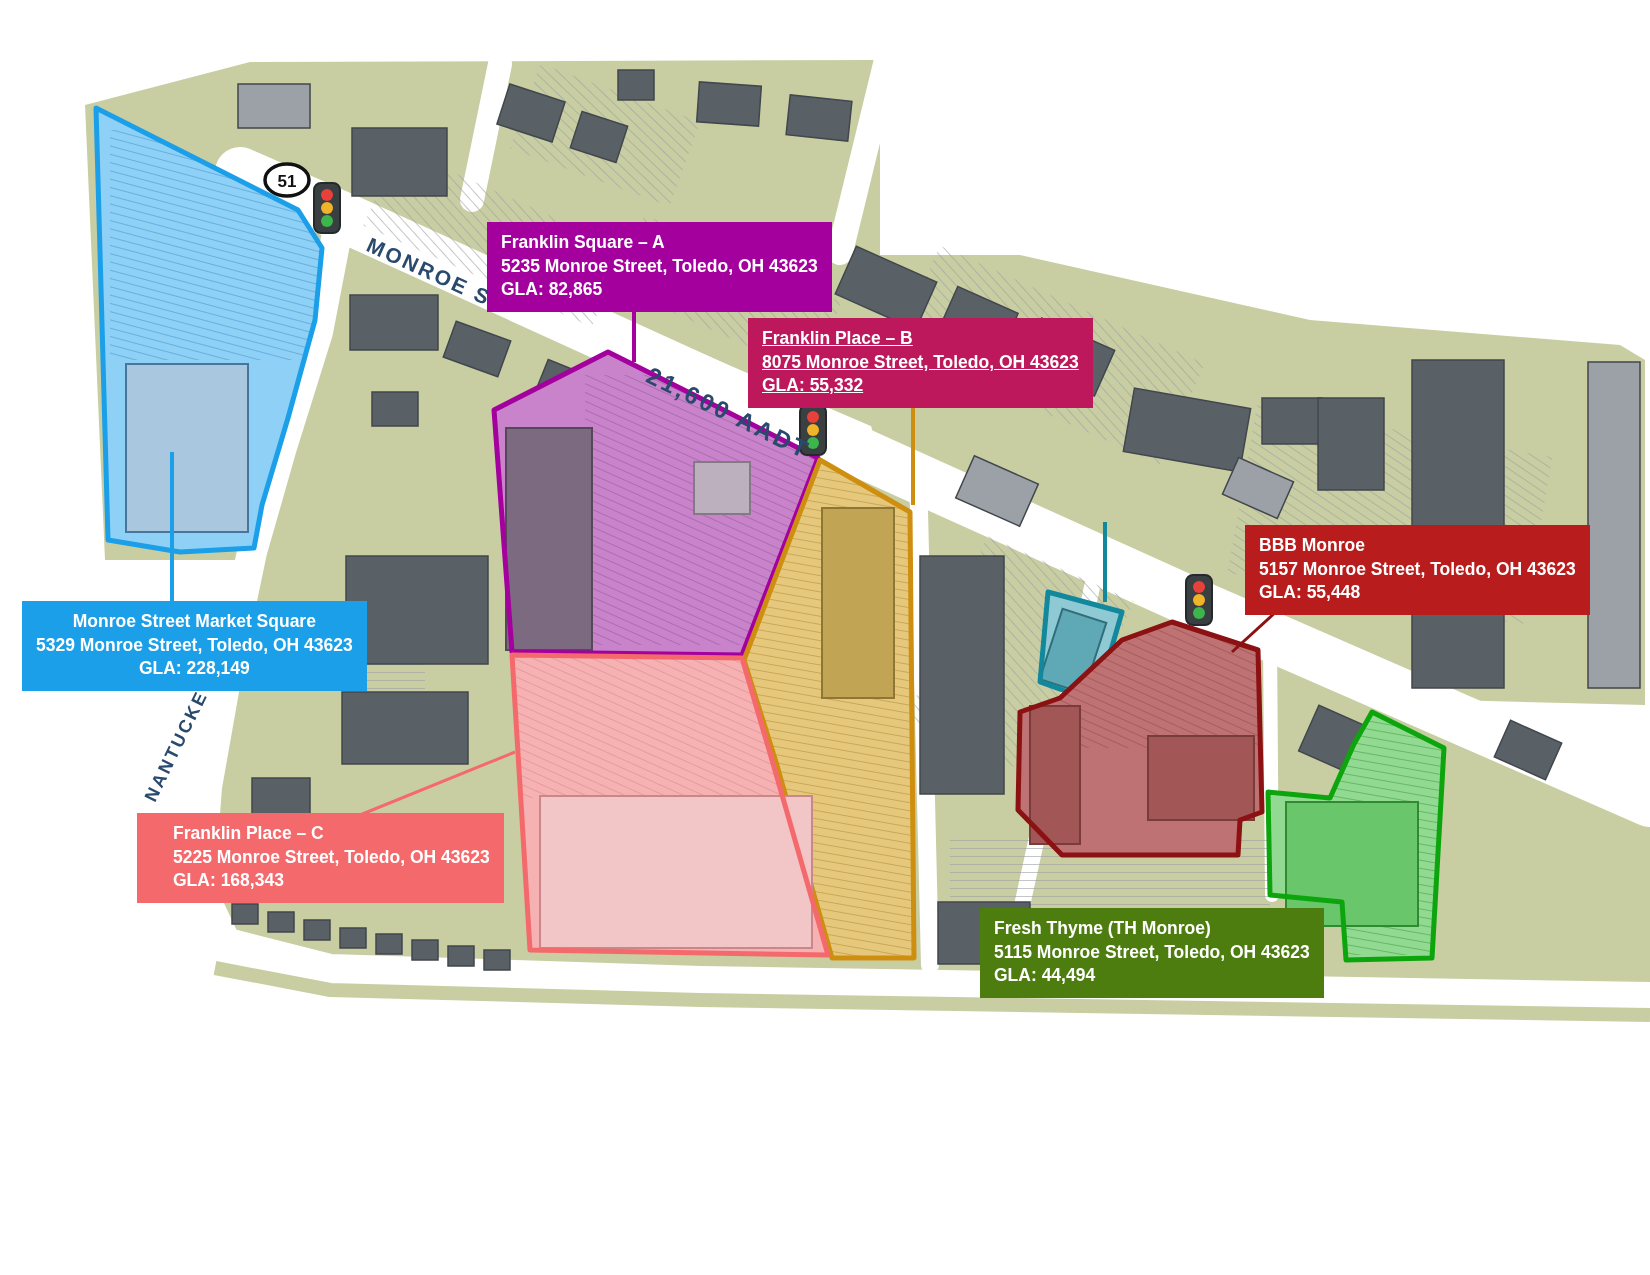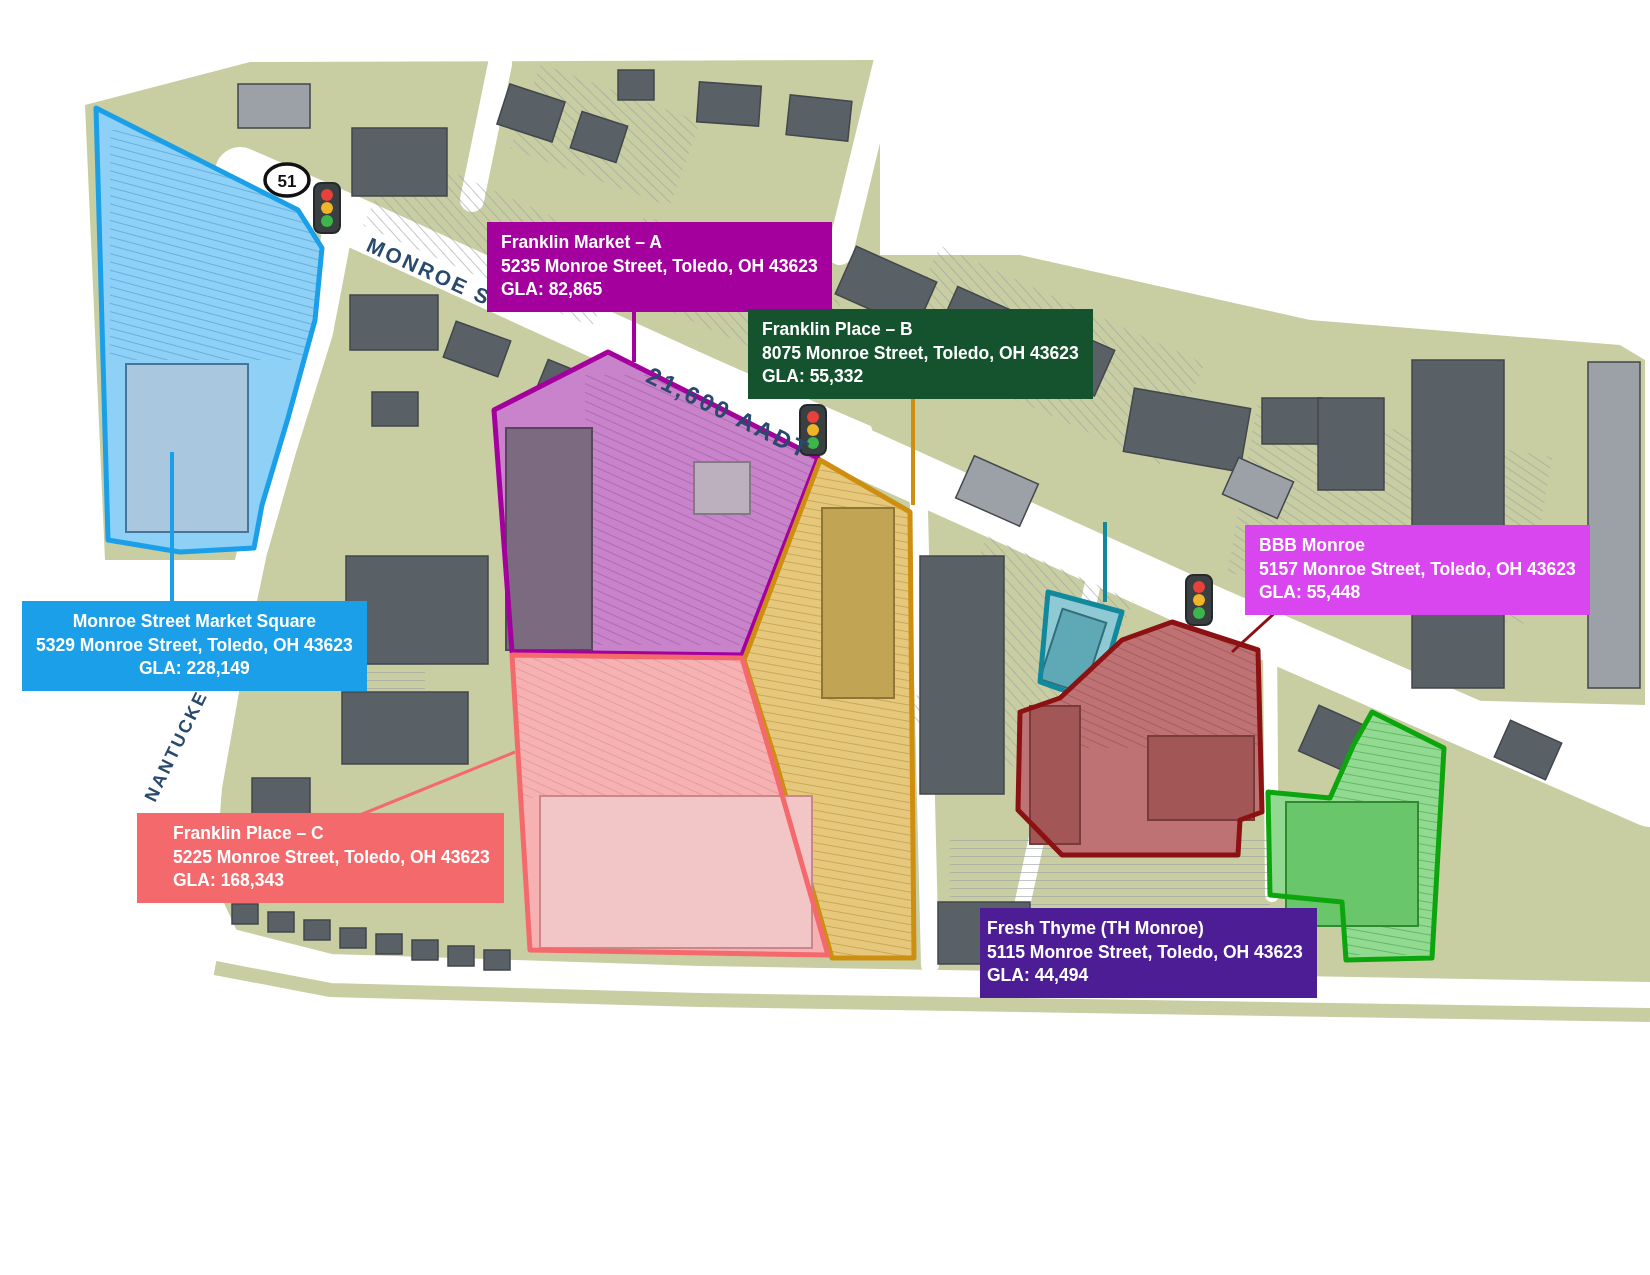--- a/index.html
+++ b/index.html
@@ -221,43 +221,43 @@
 <div class="street-label big" style="left:648px;top:360px;transform:rotate(26deg);transform-origin:0 50%;">21,600 AADT</div>
 <div class="street-label" style="left:150px;top:790px;transform:rotate(-64deg);transform-origin:0 50%;font-size:18px;">NANTUCKETT DR</div>
 
 <div class="callout" style="left: 22px; top: 601px; background-color: rgb(27, 159, 232); text-align: center;">
   <div class="c-title">Monroe Street Market Square</div>
   <div>5329 Monroe Street, Toledo, OH 43623</div>
   <div>GLA: 228,149</div>
 </div>
 
 <div class="callout" style="left: 487px; top: 222px; background-color: rgb(163, 0, 158);">
-  <div class="c-title">Franklin Market – A</div>
+  <div class="c-title">Franklin Square – A</div>
   <div>5235 Monroe Street, Toledo, OH 43623</div>
   <div>GLA: 82,865</div>
 </div>
 
-<div class="callout" style="left: 748px; top: 309px; background-color: #14532d;">
+<div class="callout" style="left: 748px; top: 318px; background-color: #be185d; text-decoration: underline;">
   <div class="c-title">Franklin Place – B</div>
   <div>8075 Monroe Street, Toledo, OH 43623</div>
   <div>GLA: 55,332</div>
 </div>
 
 <div class="callout" style="left: 137px; top: 813px; background-color: rgb(244, 105, 108); padding-left: 36px;">
   <div class="c-title">Franklin Place – C</div>
   <div>5225 Monroe Street, Toledo, OH 43623</div>
   <div>GLA: 168,343</div>
 </div>
 
 
-<div class="callout" style="left: 1245px; top: 525px; background-color: #d946ef;">
+<div class="callout" style="left: 1245px; top: 525px; background-color: #b91c1c;">
   <div class="c-title">BBB Monroe</div>
   <div>5157 Monroe Street, Toledo, OH 43623</div>
   <div>GLA: 55,448</div>
 </div>
 
-<div class="callout" style="left: 980px; top: 908px; background-color: #4c1d95; padding-left: 7px;">
+<div class="callout" style="left: 980px; top: 908px; background-color: #4d7c0f;">
   <div class="c-title">Fresh Thyme (TH Monroe)</div>
   <div>5115 Monroe Street, Toledo, OH 43623</div>
   <div>GLA: 44,494</div>
 </div>
 
 </div>
 
 </body></html>

